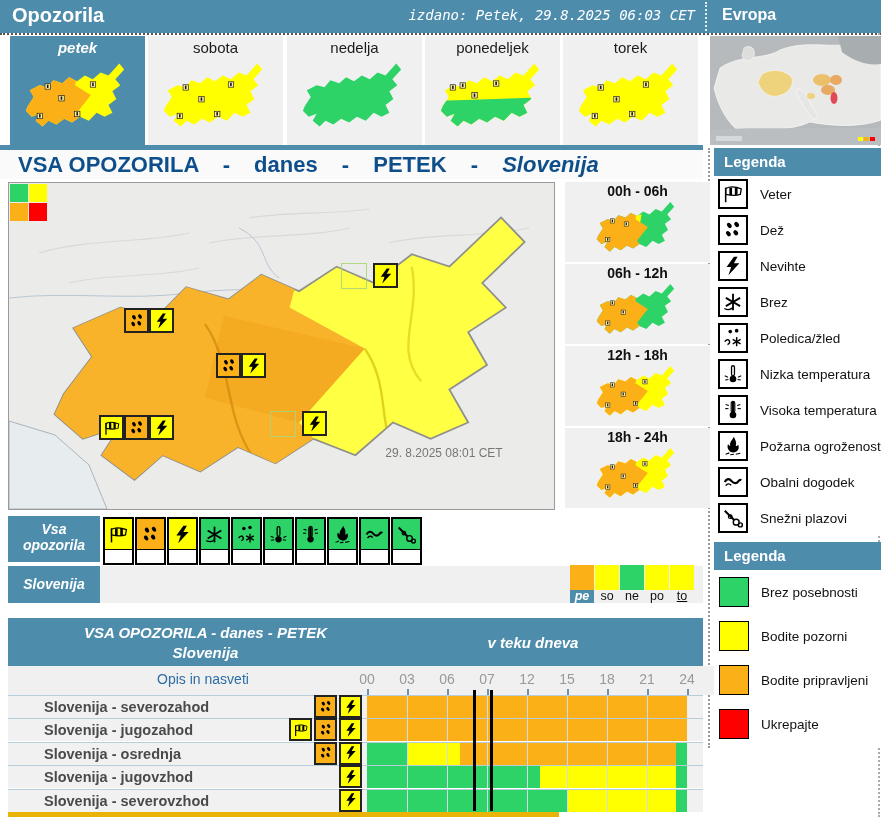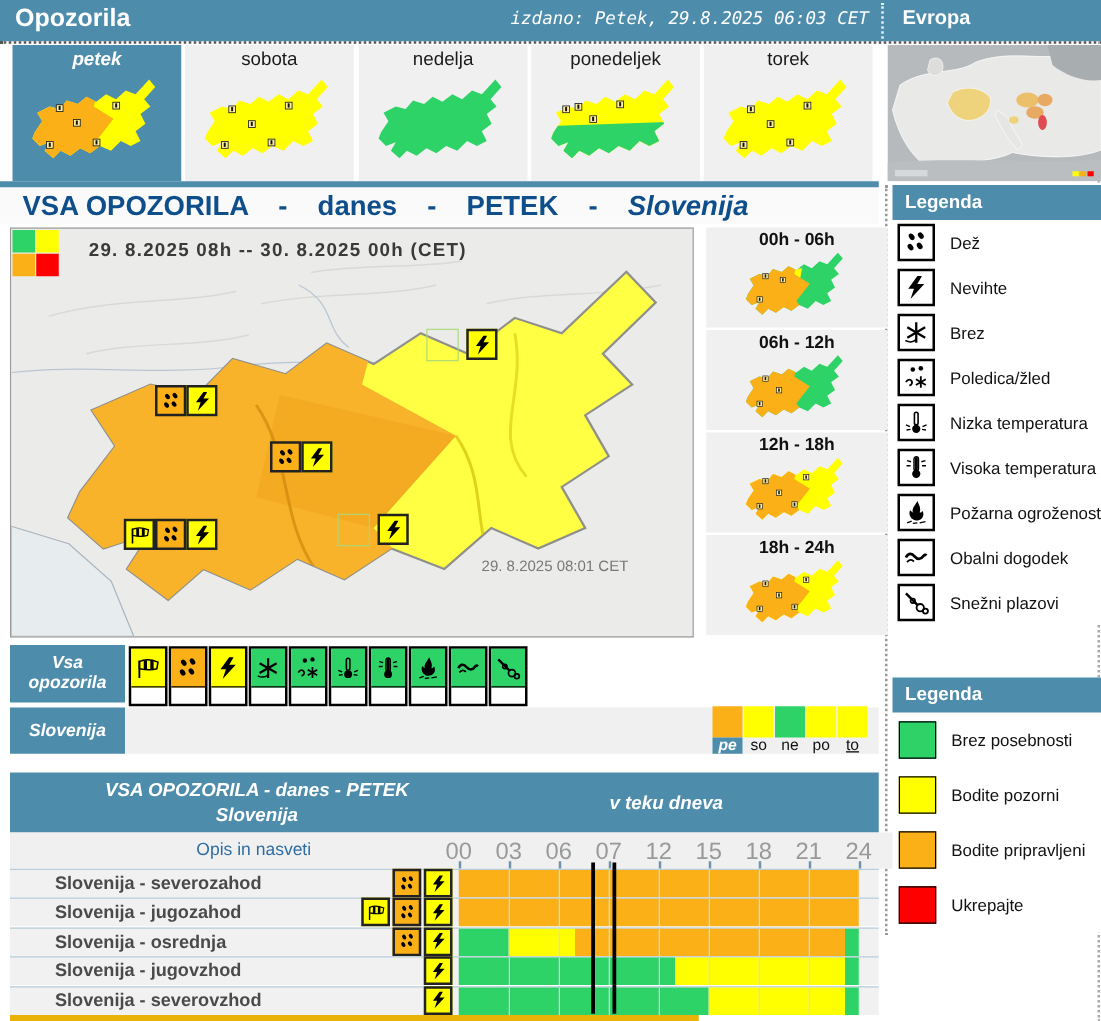--- a/index.html
+++ b/index.html
@@ -67,21 +67,21 @@
   .dayc.selected .dlb{background:#4E8CAC;color:#fff;font-weight:bold;font-style:italic;}
   
   #wtable{position:absolute;left:8px;top:618px;width:551px;height:194px;border-bottom:8px solid #eab308;}
   #wt-head{position:absolute;left:0;top:0;width:695px;height:48px;background:#4E8CAC;color:#fff;
       font-weight:bold;font-style:italic;font-size:15px;}
   #wt-head .l1{position:absolute;left:0;top:6px;width:395px;text-align:center;}
   #wt-head .l2{position:absolute;left:0;top:26px;width:395px;text-align:center;}
   #wt-head .r1{position:absolute;left:360px;top:16px;width:330px;text-align:center;}
   #wt-sub{position:absolute;left:0;top:48px;width:695px;height:29px;background:#F0F0F0;padding-left:22px;}
   #wt-sub .opis{position:absolute;left:0;top:5px;width:390px;text-align:center;color:#2E6DA4;font-size:14px;}
-  .hourlbl{position:absolute;top:5px;width:30px;margin-left:-15px;text-align:center;color:#97999B;font-size:19px;}
+  .hourlbl{position:absolute;top:5px;width:30px;margin-left:-15px;text-align:center;color:#97999B;font-size:14px;}
   .tick{position:absolute;top:23px;width:2px;height:6px;background:#6f93ad;}
   .wrow{position:absolute;left:0;width:695px;height:22px;background:#F1F1F1;border-top:1px solid #b7cdd9;}
   .wrow .rname{position:absolute;left:36px;top:3px;font-size:14.5px;font-weight:bold;color:#4A4A4A;}
   .wrow .ricons{position:absolute;right:341px;top:-1px;display:flex;}
   .wrow .ricons .wcell{width:19px;height:19px;margin-left:2px;}
   .wrow .ricons .wcell svg{width:16px;height:16px;}
   .timeline{position:absolute;left:359px;top:0;width:320px;height:22px;}
   .seg{position:absolute;top:0;height:22px;}
   .gline{position:absolute;top:0;width:1px;height:22px;background:#cfdde8;}
   .nowline{position:absolute;width:3px;background:#000;z-index:5;}
@@ -298,21 +298,20 @@
               <path d="M84,16 C86,28 80,36 86,44" stroke="rgba(200,180,0,0.45)"></path>
             </g>
           </g>
         </svg></div>
     <div id="map-corner">
         <div style="left: 0px; top: 0px; background: rgb(46, 211, 103);"></div>
         <div style="left: 19px; top: 0px; background: rgb(255, 255, 0);"></div>
         <div style="left: 0px; top: 19px; background: rgb(251, 176, 24);"></div>
         <div style="left: 19px; top: 19px; background: rgb(255, 0, 0);"></div>
       </div>
-    <div id="map-date">29. 8.2025  08h  --  30. 8.2025  00h    (CET)</div>
     <div id="map-boxes">
         <div class="wbox" style="left: 115px; top: 125px;">
           <span class="wcell" style="background:#FBB018">
             <svg viewBox="0 0 24 24">
               <g fill="#000">
                 <ellipse cx="8" cy="7" rx="2.2" ry="3.1" transform="rotate(-35 8 7)"></ellipse>
                 <ellipse cx="16" cy="6" rx="2.2" ry="3.1" transform="rotate(-35 16 6)"></ellipse>
                 <ellipse cx="7" cy="16" rx="2.2" ry="3.1" transform="rotate(-35 7 16)"></ellipse>
                 <ellipse cx="15" cy="15" rx="2.2" ry="3.1" transform="rotate(-35 15 15)"></ellipse>
               </g>
@@ -499,20 +498,30 @@
             <rect x="67.5" y="21.5" width="5.5" height="5.5" fill="#ffef9e" stroke="#222" stroke-width="0.7"></rect>
             <rect x="69.4" y="22.4" width="1.6" height="3.4" fill="#111"></rect>
           </g>
         </svg>
       </div>
     </div>
 
   <div class="legend-panel" id="legend-icons" style="top:148px;">
     <div class="legend-head">Legenda</div>
     <div id="legend-icons-body">
+        <div class="legend-row">
+          <span class="ibox">
+            <svg viewBox="0 0 24 24">
+              <line x1="4" y1="5" x2="4" y2="21" stroke="#000" stroke-width="1.7"></line>
+              <path d="M4,6 C9,3.5 15,4 21,6.5 L20,12.5 C14,14.5 9,13.5 4,12.5 Z" fill="none" stroke="#000" stroke-width="1.4"></path>
+              <path d="M8,5.2 L11,4.8 L11,13.4 L8,13.1 Z M14,4.7 L17,5.2 L17,12.9 L14,13.3 Z" fill="#000"></path>
+            </svg>
+          </span>
+          <span class="llabel">Veter</span>
+        </div>
         <div class="legend-row">
           <span class="ibox">
             <svg viewBox="0 0 24 24">
               <g fill="#000">
                 <ellipse cx="8" cy="7" rx="2.2" ry="3.1" transform="rotate(-35 8 7)"></ellipse>
                 <ellipse cx="16" cy="6" rx="2.2" ry="3.1" transform="rotate(-35 16 6)"></ellipse>
                 <ellipse cx="7" cy="16" rx="2.2" ry="3.1" transform="rotate(-35 7 16)"></ellipse>
                 <ellipse cx="15" cy="15" rx="2.2" ry="3.1" transform="rotate(-35 15 15)"></ellipse>
               </g>
             </svg>

